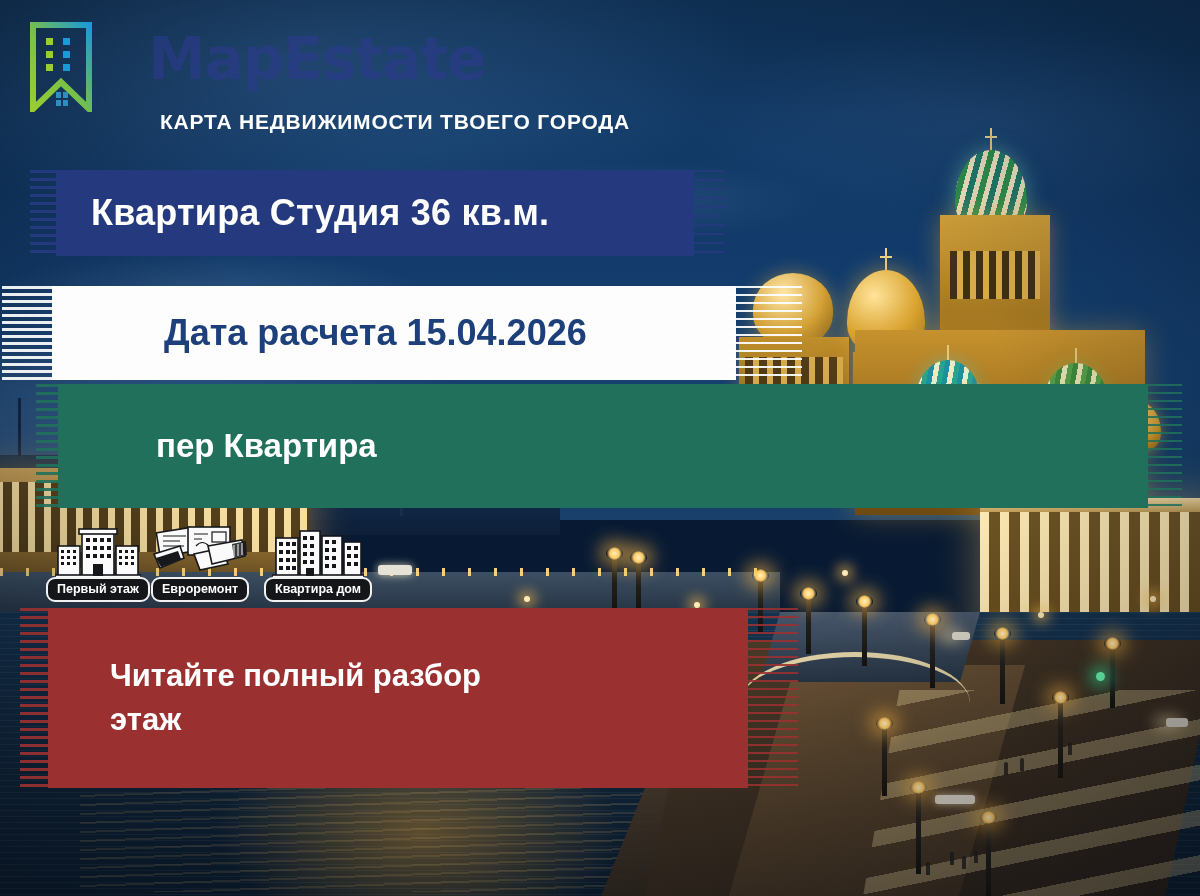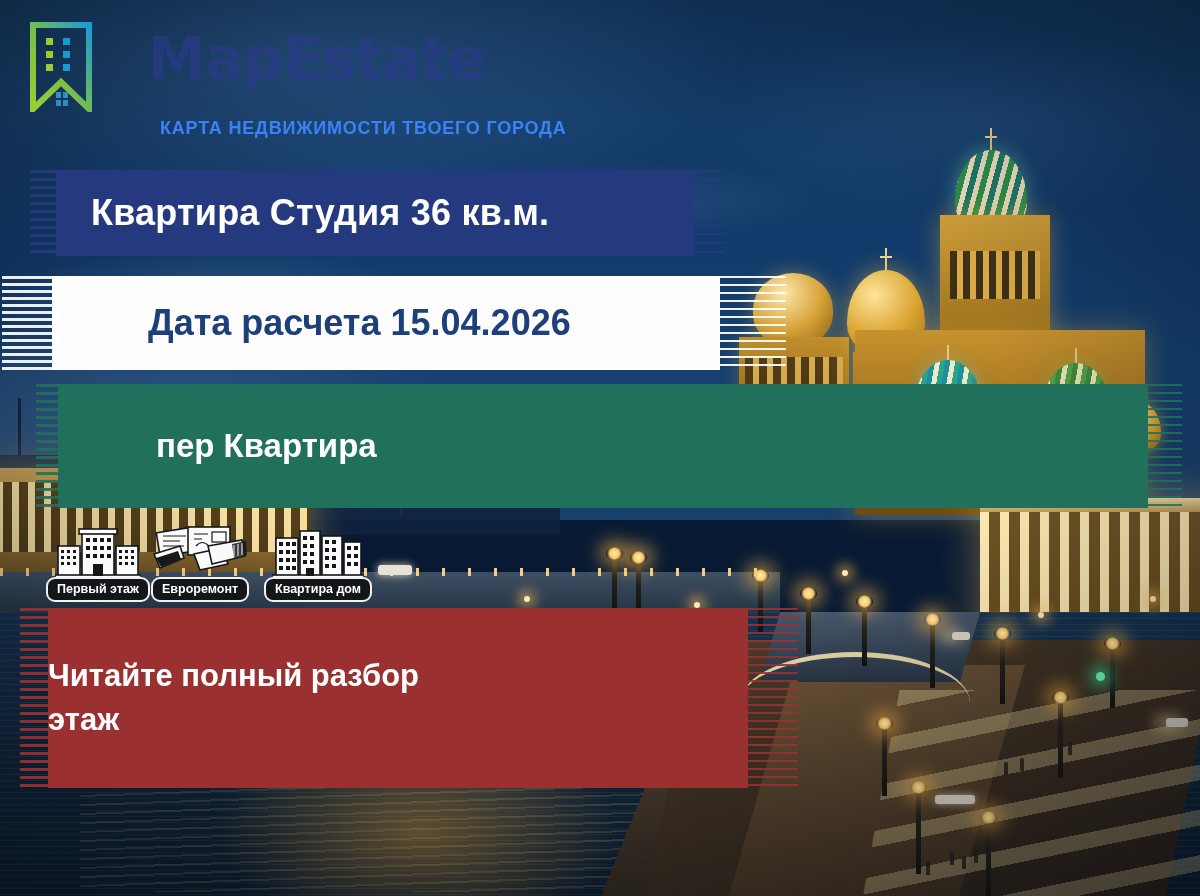--- a/index.html
+++ b/index.html
@@ -242,23 +242,23 @@
   .logo{position:absolute;left:30px;top:22px;width:500px;height:100px;}
   .logo-mark{position:absolute;left:0;top:0;width:62px;height:90px;}
   .logo-word{
     position:absolute;left:118px;top:8px;
     font-size:58px;font-weight:bold;letter-spacing:-1px;
     color:rgba(44,58,140,.62);
     font-family:"DejaVu Sans","Liberation Sans",sans-serif;
     line-height:1;
   }
   .logo-tag{
-    position:absolute;left:130px;top:96px;
-    font-size:18px;font-weight:bold;letter-spacing:.8px;
-    color:#3b82f6;
+    position:absolute;left:130px;top:88px;
+    font-size:21px;font-weight:bold;letter-spacing:.8px;
+    color:#ffffff;
     font-family:"Liberation Sans",sans-serif;
     white-space:nowrap;
   }
 
   
   .band{position:absolute;display:flex;align-items:center;}
   .band .band-txt{position:relative;z-index:2;}
 
   
   .band-blue{
@@ -271,21 +271,21 @@
   .band-blue:after{
     content:"";position:absolute;right:-30px;top:0;width:36px;height:100%;
     background:repeating-linear-gradient(180deg,rgba(37,58,126,.85) 0 2px,rgba(37,58,126,0) 2px 9px);
   }
   .band-blue .band-txt{
     color:#fff;font-size:36px;font-weight:bold;margin-left:35px;letter-spacing:.2px;
   }
 
   
   .band-white{
-    left:52px;top:276px;width:668px;height:94px;background:#fdfdfd;
+    left:52px;top:286px;width:668px;height:94px;background:#fdfdfd;padding-left:16px;
   }
   .band-white:before{
     content:"";position:absolute;left:-50px;top:0;width:56px;height:100%;
     background:repeating-linear-gradient(180deg,rgba(255,255,255,.92) 0 3px,rgba(255,255,255,0) 3px 7px);
   }
   .band-white:after{
     content:"";position:absolute;right:-66px;top:0;width:72px;height:100%;
     background:repeating-linear-gradient(180deg,rgba(255,255,255,.93) 0 2px,rgba(255,255,255,0) 2px 8px);
   }
   .band-white .band-txt{
@@ -316,21 +316,21 @@
   }
   .band-red:before{
     content:"";position:absolute;left:-28px;top:0;width:34px;height:100%;
     background:repeating-linear-gradient(180deg,rgba(155,48,48,.9) 0 3px,rgba(155,48,48,0) 3px 8px);
   }
   .band-red:after{
     content:"";position:absolute;right:-50px;top:0;width:56px;height:100%;
     background:repeating-linear-gradient(180deg,rgba(155,48,48,.88) 0 2px,rgba(155,48,48,0) 2px 8px);
   }
   .band-red .band-txt{
-    color:#fff;font-size:31px;font-weight:bold;line-height:1.42;
+    color:#fff;font-size:31px;font-weight:bold;margin-left:62px;line-height:1.42;
   }
 
   
   .badges{position:absolute;left:46px;top:516px;width:330px;height:86px;}
   .badge{position:absolute;bottom:0;}
   .badge-icon{position:absolute;bottom:18px;left:50%;transform:translateX(-50%);}
   .badge-pill{
     position:relative;display:inline-block;
     background:#14161a;color:#fff;border:2px solid #f2f2f2;border-radius:9px;
     font-size:12.5px;font-weight:bold;padding:3px 9px 4px;white-space:nowrap;

